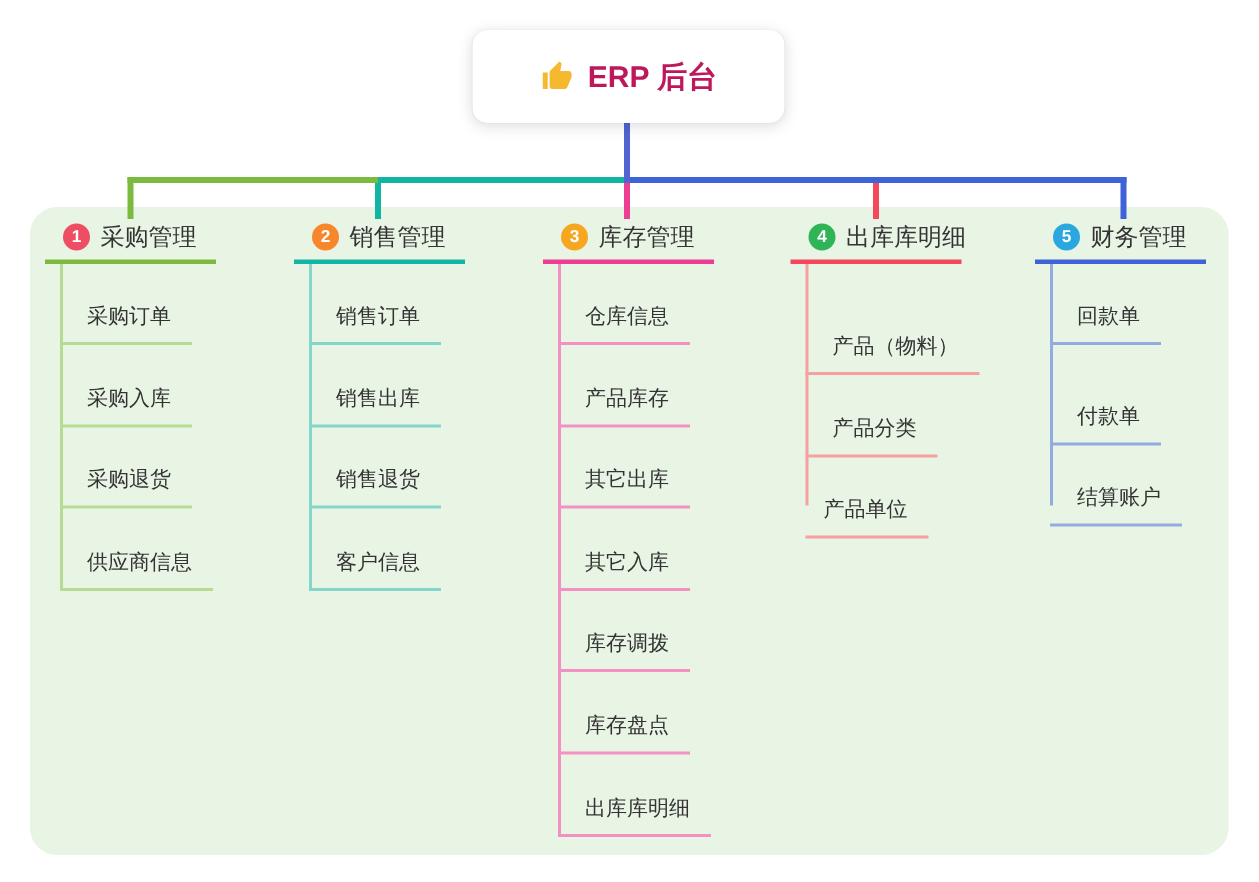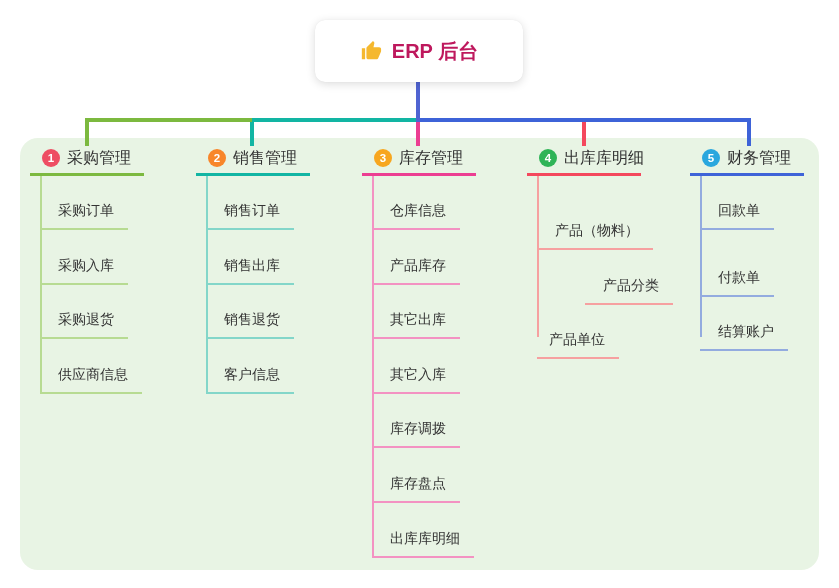--- a/index.html
+++ b/index.html
@@ -119,21 +119,21 @@
         </div>
       </div>
       <div class="branch" style="left: 527px;">
         <div class="btitle" style="border-bottom-color: rgb(244, 72, 93);">
           <span class="badge" style="background: rgb(47, 180, 87);">4</span>
           <span>出库库明细</span>
         </div>
         <div class="kidline" style="height: 161.8px; background: rgb(246, 160, 160);"></div>
         <div class="items">
           <div class="item" style="border-bottom-color: rgb(246, 160, 160); margin-top: 20px;">产品（物料）</div>
-          <div class="item" style="border-bottom-color: rgb(246, 160, 160); margin-left: 48px;">产品分类</div>
+          <div class="item" style="border-bottom-color: rgb(246, 160, 160);">产品分类</div>
           <div class="item" style="border-bottom-color: rgb(246, 160, 160); padding-left: 12px;">产品单位</div>
         </div>
       </div>
       <div class="branch" style="left: 690px;">
         <div class="btitle" style="border-bottom-color: rgb(62, 99, 216);">
           <span class="badge" style="background: rgb(42, 167, 222);">5</span>
           <span>财务管理</span>
         </div>
         <div class="kidline" style="height: 161.8px; background: rgb(147, 171, 223);"></div>
         <div class="items">

